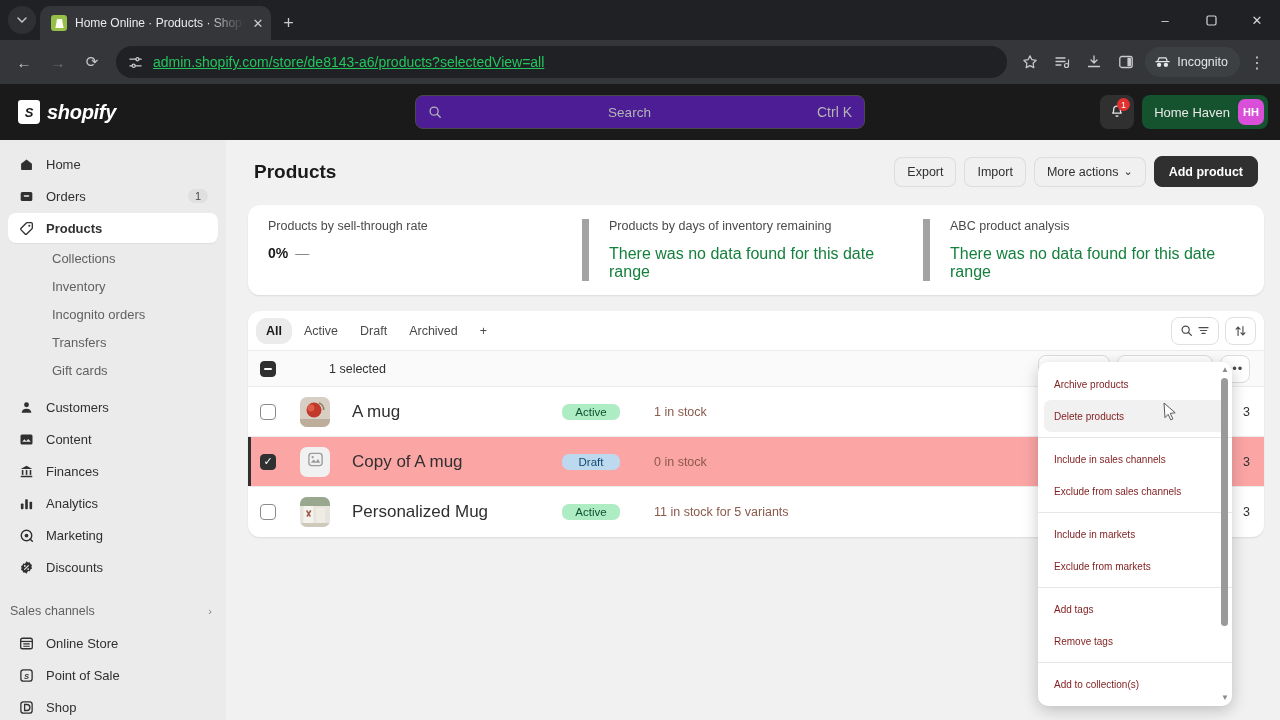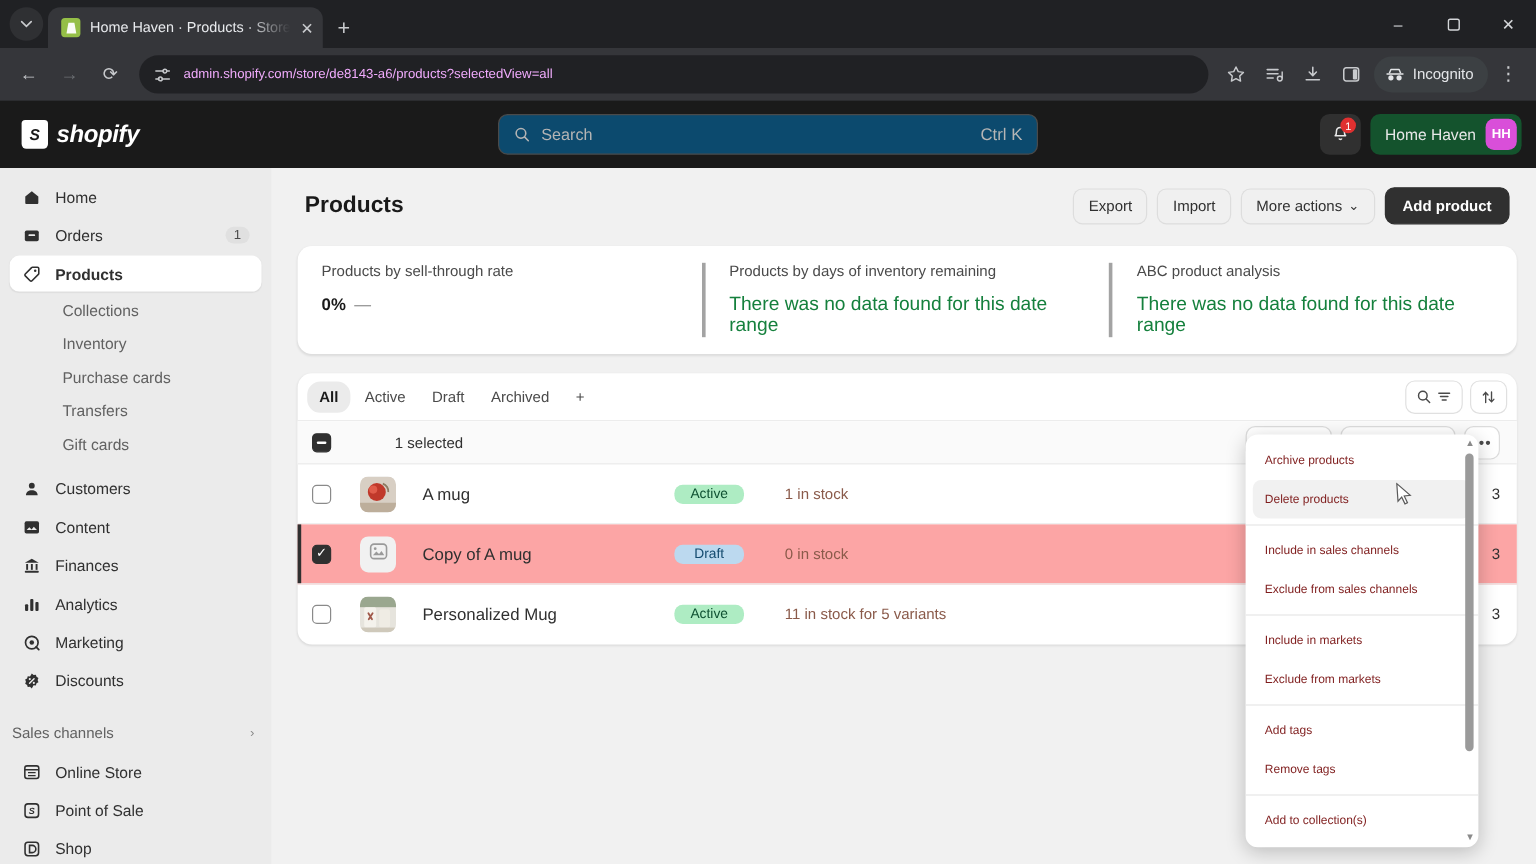--- a/index.html
+++ b/index.html
@@ -57,21 +57,21 @@
     width: 32px; height: 32px; border-radius: 50%; display: flex;
     align-items: center; justify-content: center; color: #c8cacd;
     font-size: 15px; flex: none;
   }
   .nav-btn.disabled { color: #6c6f73; }
   .omnibox {
     flex: 1; height: 32px; background: #202124; border-radius: 16px;
     display: flex; align-items: center; padding: 0 12px; gap: 10px;
     margin: 0 6px;
   }
-  .omni-url { color: #f0abfc; font-size: 11px; white-space: nowrap; }
+  .omni-url { color: #22c55e; font-size: 14px; white-space: nowrap; text-decoration: underline; }
   .tb-icon {
     width: 30px; height: 30px; display: flex; align-items: center;
     justify-content: center; color: #c8cacd; flex: none;
   }
   .incognito-pill {
     height: 30px; background: #3c4043; border-radius: 15px;
     display: flex; align-items: center; gap: 6px; padding: 0 12px 0 9px;
     color: #e3e5e8; font-size: 12.5px; margin-left: 2px; flex: none;
   }
 
@@ -86,23 +86,23 @@
   }
   .shop-bag {
     width: 22px; height: 24px; background: #fff; position: relative;
     border-radius: 3px 3px 4px 4px; display: flex;
     align-items: center; justify-content: center;
   }
   .shop-bag span { color: #1a1a1a; font-size: 13px; font-style: italic; font-weight: bold; }
   .shop-word { color: #fff; font-size: 20px; font-style: italic; font-weight: bold; letter-spacing: -0.3px; }
   .shop-search {
     position: absolute; left: 50%; transform: translateX(-50%);
-    width: 450px; height: 34px; background: #0c4a6e;
+    width: 450px; height: 34px; background: #4c1d95;
     border: 1px solid #4a4a4a; border-radius: 8px; display: flex;
-    align-items: center; padding: 0 12px; gap: 9px;
+    align-items: center; padding: 0 12px; gap: 9px; text-align: center;
   }
   .shop-search-ph { color: #b5b5b5; font-size: 13.5px; flex: 1; }
   .shop-search-kbd { color: #b5b5b5; font-size: 14px; }
   .topbar-right {
     margin-left: auto; display: flex; align-items: center; gap: 8px;
   }
   .bell-wrap {
     width: 34px; height: 34px; border-radius: 8px; background: #303030;
     display: flex; align-items: center; justify-content: center;
     position: relative;
@@ -163,21 +163,21 @@
   .btn-primary {
     background: #303030; color: #fff; border-color: #303030;
     font-weight: bold; padding: 0 14px; height: 31px;
   }
 
   .card {
     background: #fff; border-radius: 12px; box-shadow: 0 1px 2px rgba(0,0,0,.09);
   }
   .metrics { display: flex; padding: 14px 0; margin-bottom: 16px; }
   .metric { flex: 1; padding: 0 20px; }
-  .metric + .metric { border-left: 3px solid #a3a3a3; }
+  .metric + .metric { border-left: 7px solid #a3a3a3; }
   .metric-title { font-size: 12.5px; color: #4a4a4a; margin-bottom: 12px; }
   .metric-val { font-size: 14px; font-weight: bold; color: #1a1a1a; display: flex; align-items: center; gap: 7px; }
   .metric-val .dash { font-weight: normal; color: #8a8a8a; }
   .metric-empty { font-size: 16px; color: #15803d; }
 
   .list-card { overflow: visible; position: relative; }
   .tabs-row {
     height: 40px; display: flex; align-items: center; padding: 0 8px 0 8px;
     border-bottom: 1px solid #ececec;
   }
@@ -226,21 +226,21 @@
   .prow.selected::before {
     content: ""; position: absolute; left: 0; top: 0; bottom: 0;
     width: 3px; background: #303030;
   }
   .thumb {
     width: 30px; height: 30px; border-radius: 7px; margin-left: 24px;
     flex: none; overflow: hidden; background: #f1f1f1;
     display: flex; align-items: center; justify-content: center;
   }
   .thumb.ph { background: #f1f1f1; color: #9a9a9a; }
-  .pname { font-size: 14px; color: #303030; margin-left: 22px; width: 210px; }
+  .pname { font-size: 17px; color: #303030; margin-left: 22px; width: 210px; }
   .badge {
     font-size: 11.5px; border-radius: 7px; padding: 2px 8px;
     width: 58px; text-align: center; flex: none;
   }
   .badge.active { background: #aeecc3; color: #0f5132; }
   .badge.draft { background: #bcd9ef; color: #134a6e; }
   .stock { font-size: 12.5px; color: #8a5a4a; margin-left: 34px; flex: 1; }
   .num { font-size: 12.5px; color: #303030; width: 60px; text-align: right; flex: none; }
 
   
@@ -282,21 +282,21 @@
       <svg width="10" height="10" viewBox="0 0 10 10">
           <path d="M1 3l4 4 4-4" stroke="#c8cacd" stroke-width="1.4" fill="none" stroke-linecap="round"></path>
         </svg>
     </div>
     <div class="tab">
       <div class="tab-favicon">
         <svg width="11" height="12" viewBox="0 0 11 12">
             <path d="M3 2h5l1.6 9H1.4z" fill="#fff" opacity="0.95"></path>
           </svg>
       </div>
-      <div class="tab-title">Home Haven · Products · Store</div>
+      <div class="tab-title">Home Online · Products · Shopi</div>
       <div class="tab-close">✕</div>
     </div>
     <div class="new-tab">+</div>
     <div class="win-controls">
       <div class="win-btn">–</div>
       <div class="win-btn">
         <svg width="11" height="11" viewBox="0 0 11 11">
             <rect x="1" y="1" width="9" height="9" rx="1.5" stroke="#d4d6d9" stroke-width="1.2" fill="none"></rect>
           </svg>
       </div>
@@ -411,21 +411,21 @@
         </span>
         <span>Products</span>
       </div>
       <div class="nav-sub">
           <span>Collections</span>
         </div>
       <div class="nav-sub">
           <span>Inventory</span>
         </div>
       <div class="nav-sub">
-          <span>Purchase cards</span>
+          <span>Incognito orders</span>
         </div>
       <div class="nav-sub">
           <span>Transfers</span>
         </div>
       <div class="nav-sub">
           <span>Gift cards</span>
         </div>
 
       <div class="nav-item" style="margin-top:8px">
         <span class="nav-icon">

